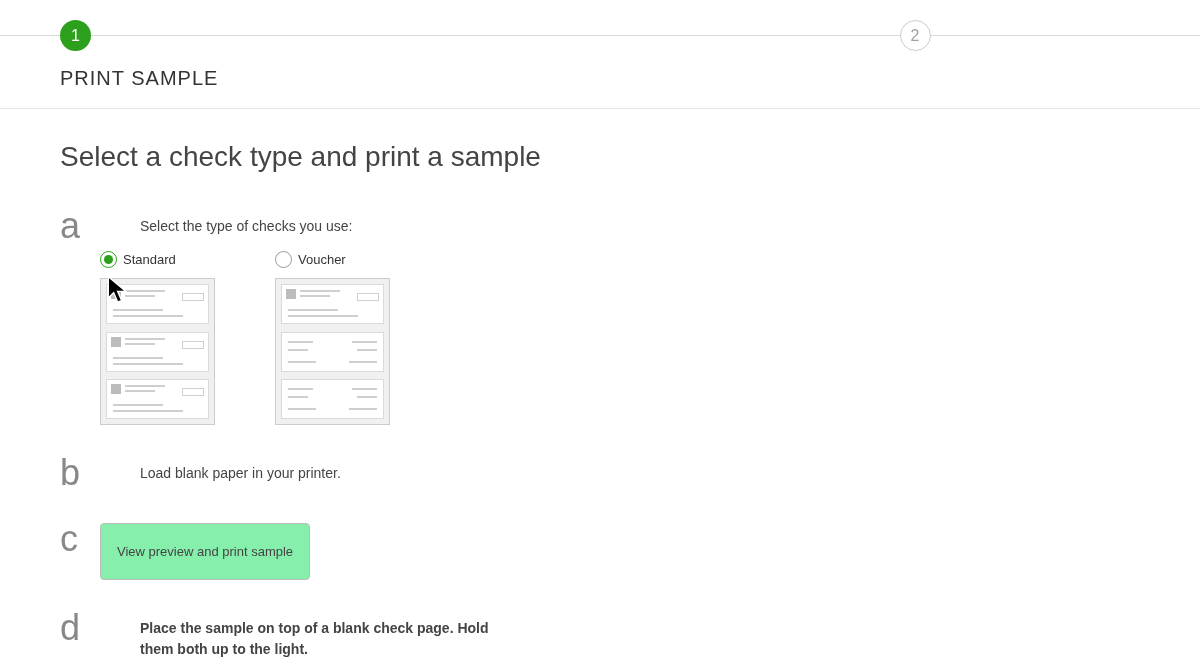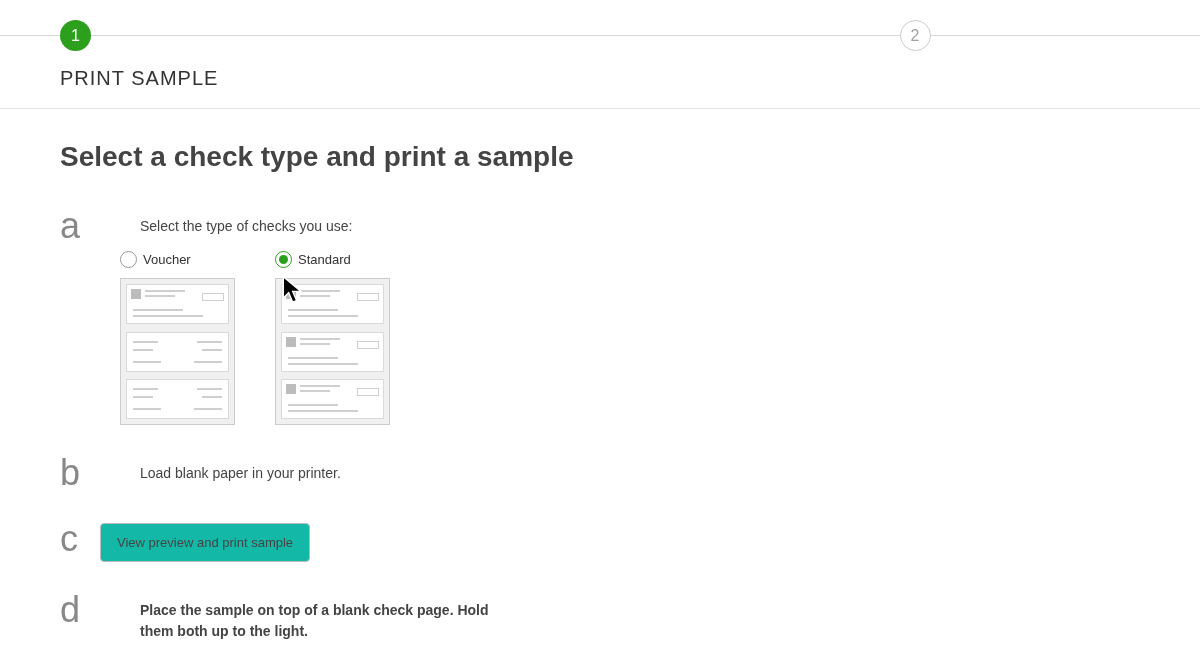--- a/index.html
+++ b/index.html
@@ -78,21 +78,21 @@
     .stepper-label.inactive {
       color: #b0b0b0;
     }
     .content {
       padding: 32px 60px 0 60px;
       border-top: 1px solid #e5e5e5;
       margin-top: 18px;
     }
     .page-title {
       font-size: 28px;
-      font-weight: 700;
+      font-weight: 400;
       color: #444444;
       margin-bottom: 35px;
     }
     .step-row {
       display: flex;
       align-items: flex-start;
       margin-bottom: 30px;
     }
     .step-letter {
       font-size: 36px;
@@ -237,24 +237,24 @@
       margin-left: 8px;
     }
     .order-link {
       color: #2b7cd3;
       cursor: pointer;
     }
     .preview-button {
       display: inline-block;
       border: 1px solid #bbbbbb;
       border-radius: 4px;
-      padding: 11px 16px;
+      padding: 20px 16px;
       font-size: 13px;
       color: #444444;
-      background: #14b8a6;
+      background: #86efac;
       cursor: pointer;
     }
     .step-d-text {
       max-width: 380px;
       font-weight: bold;
     }
     .cursor-icon {
       position: absolute;
       top: -5px;
       left: 2px;
@@ -276,53 +276,20 @@
 </div>
 
 <div class="content">
   <h1 class="page-title">Select a check type and print a sample</h1>
 
   <div class="step-row">
     <div class="step-letter">a</div>
     <div class="step-body">
       <div class="step-text">Select the type of checks you use:</div>
       <div class="radio-row">
-
-        <div class="radio-option" style="margin-left:20px;">
-          <div class="radio-control">
-            <span class="radio-circle"></span>
-            <span class="radio-label">Voucher</span>
-          </div>
-          <div class="check-preview">
-            <div class="mini-check">
-                <div class="sq"></div>
-                <div class="l1"></div>
-                <div class="l2"></div>
-                <div class="amt"></div>
-                <div class="bl1"></div>
-                <div class="bl2"></div>
-              </div>
-            <div class="mini-stub">
-              <span class="sl" style="top:8px;left:6px;width:25px"></span>
-                <span class="sl" style="top:8px;right:6px;width:25px"></span>
-              <span class="sl" style="top:16px;left:6px;width:20px"></span>
-                <span class="sl" style="top:16px;right:6px;width:20px"></span>
-              <span class="sl" style="bottom:8px;left:6px;width:28px"></span>
-                <span class="sl" style="bottom:8px;right:6px;width:28px"></span>
-            </div>
-            <div class="mini-stub">
-              <span class="sl" style="top:8px;left:6px;width:25px"></span>
-                <span class="sl" style="top:8px;right:6px;width:25px"></span>
-              <span class="sl" style="top:16px;left:6px;width:20px"></span>
-                <span class="sl" style="top:16px;right:6px;width:20px"></span>
-              <span class="sl" style="bottom:8px;left:6px;width:28px"></span>
-                <span class="sl" style="bottom:8px;right:6px;width:28px"></span>
-            </div>
-          </div>
-        </div>
 
         <div class="radio-option">
           <div class="radio-control">
             <span class="radio-circle selected"></span>
             <span class="radio-label">Standard</span>
           </div>
           <div class="check-preview standard-wrapper">
             <svg class="cursor-icon" width="32" height="32" viewBox="0 0 24 24">
               <path d="M4 2 L4 18 L8 14 L11 21 L14 20 L11 13 L17 13 Z" fill="#000000" stroke="#ffffff" stroke-width="1"></path>
             </svg>
@@ -346,20 +313,53 @@
                 <div class="sq"></div>
                 <div class="l1"></div>
                 <div class="l2"></div>
                 <div class="amt"></div>
                 <div class="bl1"></div>
                 <div class="bl2"></div>
               </div>
           </div>
         </div>
 
+        <div class="radio-option" style="margin-left:20px;">
+          <div class="radio-control">
+            <span class="radio-circle"></span>
+            <span class="radio-label">Voucher</span>
+          </div>
+          <div class="check-preview">
+            <div class="mini-check">
+                <div class="sq"></div>
+                <div class="l1"></div>
+                <div class="l2"></div>
+                <div class="amt"></div>
+                <div class="bl1"></div>
+                <div class="bl2"></div>
+              </div>
+            <div class="mini-stub">
+              <span class="sl" style="top:8px;left:6px;width:25px"></span>
+                <span class="sl" style="top:8px;right:6px;width:25px"></span>
+              <span class="sl" style="top:16px;left:6px;width:20px"></span>
+                <span class="sl" style="top:16px;right:6px;width:20px"></span>
+              <span class="sl" style="bottom:8px;left:6px;width:28px"></span>
+                <span class="sl" style="bottom:8px;right:6px;width:28px"></span>
+            </div>
+            <div class="mini-stub">
+              <span class="sl" style="top:8px;left:6px;width:25px"></span>
+                <span class="sl" style="top:8px;right:6px;width:25px"></span>
+              <span class="sl" style="top:16px;left:6px;width:20px"></span>
+                <span class="sl" style="top:16px;right:6px;width:20px"></span>
+              <span class="sl" style="bottom:8px;left:6px;width:28px"></span>
+                <span class="sl" style="bottom:8px;right:6px;width:28px"></span>
+            </div>
+          </div>
+        </div>
+
       </div>
     </div>
   </div>
 
   <div class="step-row">
     <div class="step-letter">b</div>
     <div class="step-body">
       <div class="step-text">Load blank paper in your printer.</div>
     </div>
   </div>

